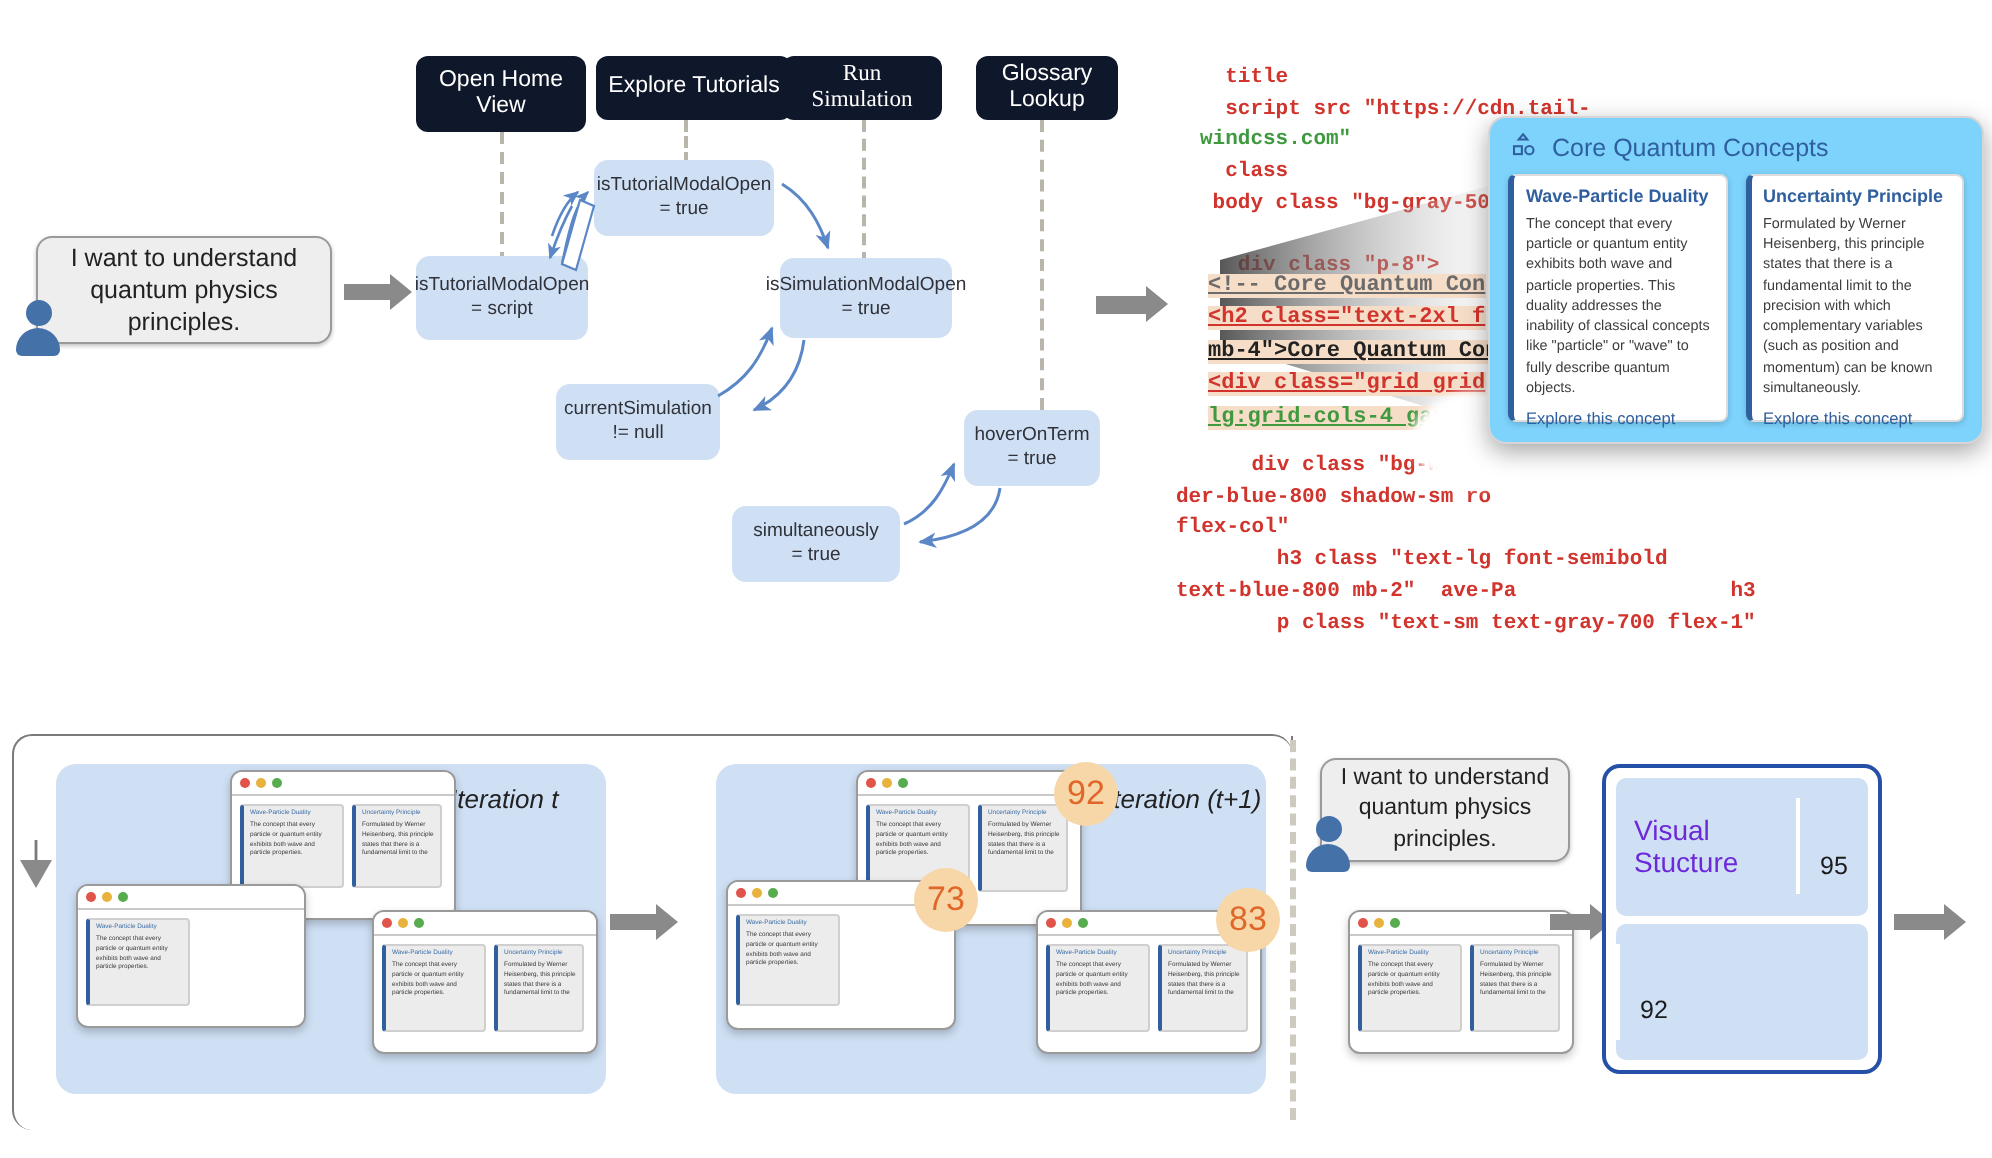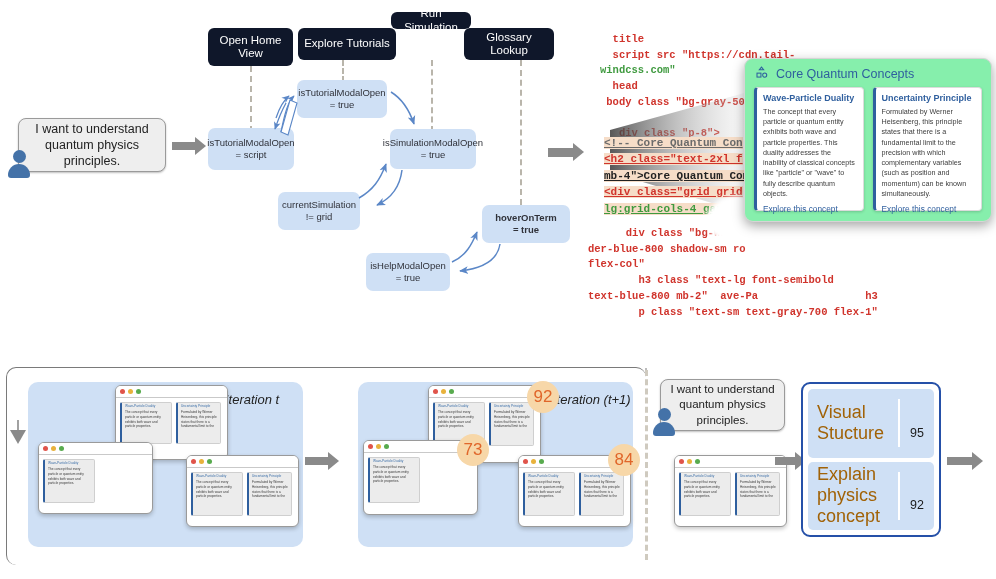--- a/index.html
+++ b/index.html
@@ -44,21 +44,21 @@
     font-size:10.5px;font-weight:bold;white-space:pre;line-height:1.5;
   }
   .c-tag{color:#d0342c;} .c-str{color:#3f9a3f;}
   .c-txt{color:#222;} .c-com{color:#6b6b6b;}
   .code-hl{background:#f6ddc8;text-decoration:underline;}
   .code-big{font-size:11px;}
   .beam{position:absolute;}
 
   
   .popup{
-    background:#86efac;border:1px solid #d5d5d5;border-radius:9px;
+    background:#7dd3fc;border:1px solid #d5d5d5;border-radius:9px;
     box-shadow:0 4px 12px rgba(0,0,0,.35);box-sizing:border-box;padding:7px 9px;
   }
   .popup-title{color:#2f5f9e;font-size:12.5px;}
   .concept-card{
     background:#fff;border:1px solid #dcdcdc;border-left:3px solid #2f5f9e;
     border-radius:4px;box-sizing:border-box;padding:5px 6px;
     box-shadow:0 1px 3px rgba(0,0,0,.18);
   }
   .concept-h{color:#2f5f9e;font-size:9px;font-weight:600;margin-bottom:4px;}
   .concept-p{color:#3d3d3d;font-size:7.2px;line-height:1.42;}
@@ -84,21 +84,21 @@
   .mini-p{color:#3a3a3a;font-size:3.2px;line-height:1.45;}
 
   .badge{
     background:#f7d7a8;border-radius:50%;display:flex;align-items:center;
     justify-content:center;color:#e0662a;font-size:17px;
   }
   .score-panel{border:2.5px solid #2550a8;border-radius:9px;box-sizing:border-box;
      padding:5px;display:flex;flex-direction:column;gap:4px;background:#fff;}
   .score-row{background:#cfe0f5;border-radius:5px;flex:1;display:flex;align-items:center;
      box-sizing:border-box;}
-  .score-label{flex:1;padding-left:9px;font-size:18px;color:#a16207;}
+  .score-label{flex:1;padding-left:9px;font-size:14px;color:#6d28d9;}
   .score-sep{width:2px;height:70%;background:#fff;}
   .score-val{width:34px;text-align:center;font-size:12.5px;color:#1b1b1b;margin-top:19px;}
 </style>
 </head>
 <body>
 
 <div class="abs user-bubble" style="left:18px;top:118px;width:148px;height:54px;font-size:12.5px;line-height:1.3;padding:4px 8px;">
   <span>I want to understand quantum physics principles.</span>
 </div>
 <div class="abs avatar" style="left:8px;top:150px;">
@@ -109,24 +109,24 @@
   <div class="shaft" style="left:0;top:5px;width:24px;height:8px;"></div>
   <div class="head" style="left:23px;top:0;"></div>
 </div>
 
 <div class="abs blue-btn" style="left:208px;top:28px;width:85px;height:38px;">
     <span>Open Home View</span>
   </div>
 <div class="abs blue-btn" style="left:298px;top:28px;width:98px;height:32px;">
     <span>Explore Tutorials</span>
   </div>
-<div class="abs blue-btn" style="left:391px;top:12px;width:80px;height:17px;">
+<div class="abs blue-btn" style="left:391px;top:28px;width:80px;height:32px;font-family:Liberation Serif, serif;">
     <span>Run Simulation</span>
   </div>
-<div class="abs blue-btn" style="left:464px;top:28px;width:90px;height:32px;">
+<div class="abs blue-btn" style="left:488px;top:28px;width:71px;height:32px;">
     <span>Glossary Lookup</span>
   </div>
 
 <div class="abs vdash" style="left:250px;top:66px;height:66px;"></div>
 <div class="abs vdash" style="left:342px;top:60px;height:30px;"></div>
 <div class="abs vdash" style="left:431px;top:60px;height:72px;"></div>
 <div class="abs vdash" style="left:520px;top:60px;height:145px;"></div>
 
 <div class="abs state-node" style="left:208px;top:128px;width:86px;height:42px;">
   <span>isTutorialModalOpen</span>
@@ -135,28 +135,28 @@
 <div class="abs state-node" style="left:297px;top:80px;width:90px;height:38px;">
   <span>isTutorialModalOpen</span>
   <span>= true</span>
 </div>
 <div class="abs state-node" style="left:390px;top:129px;width:86px;height:40px;">
   <span>isSimulationModalOpen</span>
   <span>= true</span>
 </div>
 <div class="abs state-node" style="left:278px;top:192px;width:82px;height:38px;">
   <span>currentSimulation</span>
-  <span>!= grid</span>
-</div>
-<div class="abs state-node" style="left:482px;top:205px;width:88px;height:38px;font-weight:bold;">
+  <span>!= null</span>
+</div>
+<div class="abs state-node" style="left:482px;top:205px;width:68px;height:38px;">
   <span>hoverOnTerm</span>
   <span>= true</span>
 </div>
 <div class="abs state-node" style="left:366px;top:253px;width:84px;height:38px;">
-  <span>isHelpModalOpen</span>
+  <span>simultaneously</span>
   <span>= true</span>
 </div>
 
 <svg class="abs" style="left:0;top:0;width:600px;height:320px;" viewBox="0 0 600 320">
   <defs>
     <marker id="bh" markerWidth="7" markerHeight="7" refX="5.4" refY="3" orient="auto">
       <path d="M0,0.4 L6,3 L0,5.6 L1.6,3 Z" fill="#5b87c7"></path>
     </marker>
     <marker id="wh" markerWidth="7" markerHeight="7" refX="5.4" refY="3" orient="auto">
       <path d="M0,0.4 L6,3 L0,5.6 L1.6,3 Z" fill="#5b87c7"></path>
@@ -181,21 +181,21 @@
 
 <div class="abs garrow" style="left:548px;top:143px;width:40px;height:20px;">
   <div class="shaft" style="left:0;top:5px;width:26px;height:9px;"></div>
   <div class="head" style="left:25px;top:0;"></div>
 </div>
 
 <div class="abs code" style="left:600px;top:16px;width:300px;">
 <span class="c-tag">  title</span>
 <span class="c-tag">  script src "https://cdn.tail-</span>
 <span class="c-str">windcss.com"</span>
-<span class="c-tag">  head</span>
+<span class="c-tag">  class</span>
 <span class="c-tag"> body class "bg-gray-50 t</span>
 <span></span>
 <span class="c-tag">   div class "p-8"&gt;</span>
 </div>
 
 <svg class="abs beam" style="left:598px;top:92px;width:180px;height:130px;">
   <defs>
     <linearGradient id="bg1" x1="0" y1="0" x2="1" y2="0">
       <stop offset="0" stop-color="#3a3a3a" stop-opacity="0.85"></stop>
       <stop offset="1" stop-color="#d8d8d8" stop-opacity="0.15"></stop>
@@ -358,21 +358,21 @@
     <div class="mini-card" style="width:52px;height:44px;">
       <div class="mini-h">Wave-Particle Duality</div>
       <div class="mini-p">The concept that every particle or quantum entity exhibits both wave and particle properties.</div>
     </div>
     <div class="mini-card" style="width:45px;height:44px;">
       <div class="mini-h">Uncertainty Principle</div>
       <div class="mini-p">Formulated by Werner Heisenberg, this principle states that there is a fundamental limit to the</div>
     </div>
   </div>
 </div>
-<div class="abs badge" style="left:608px;top:444px;width:32px;height:32px;">84</div>
+<div class="abs badge" style="left:608px;top:444px;width:32px;height:32px;">83</div>
 
 <div class="abs" style="left:645px;top:370px;height:190px;border-left:3px dashed #cfcabf;"></div>
 
 <div class="abs user-bubble" style="left:660px;top:379px;width:125px;height:52px;font-size:11.5px;line-height:1.32;padding:3px 7px;">
   <span>I want to understand quantum physics principles.</span>
 </div>
 <div class="abs avatar" style="left:653px;top:408px;">
   <div class="head"></div>
   <div class="body"></div>
 </div>
@@ -400,21 +400,20 @@
   <div class="head" style="left:20px;top:0;"></div>
 </div>
 
 <div class="abs score-panel" style="left:801px;top:382px;width:140px;height:155px;">
   <div class="score-row">
     <span class="score-label">Visual Stucture</span>
     <span class="score-sep"></span>
     <span class="score-val">95</span>
   </div>
   <div class="score-row">
-    <span class="score-label">Explain physics concept</span>
     <span class="score-sep"></span>
     <span class="score-val">92</span>
   </div>
 </div>
 
 <div class="abs garrow" style="left:947px;top:452px;width:40px;height:18px;">
   <div class="shaft" style="left:0;top:5px;width:26px;height:8px;"></div>
   <div class="head" style="left:25px;top:0;"></div>
 </div>
 

